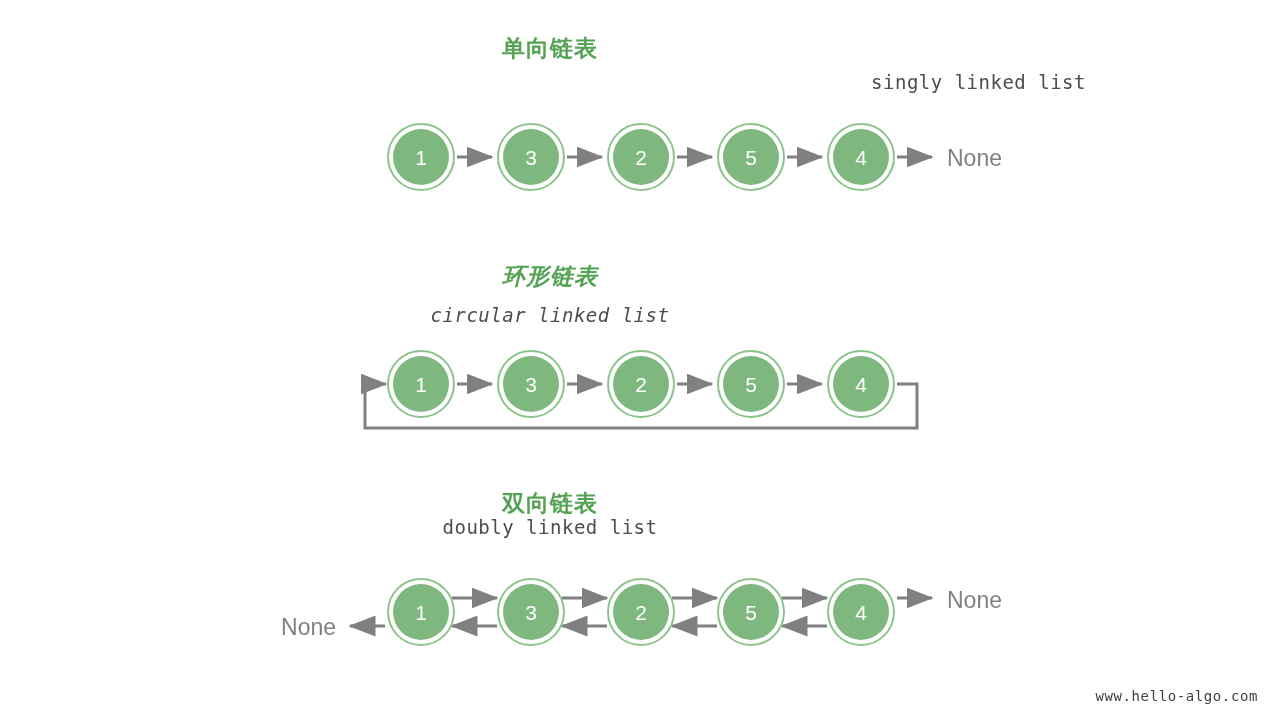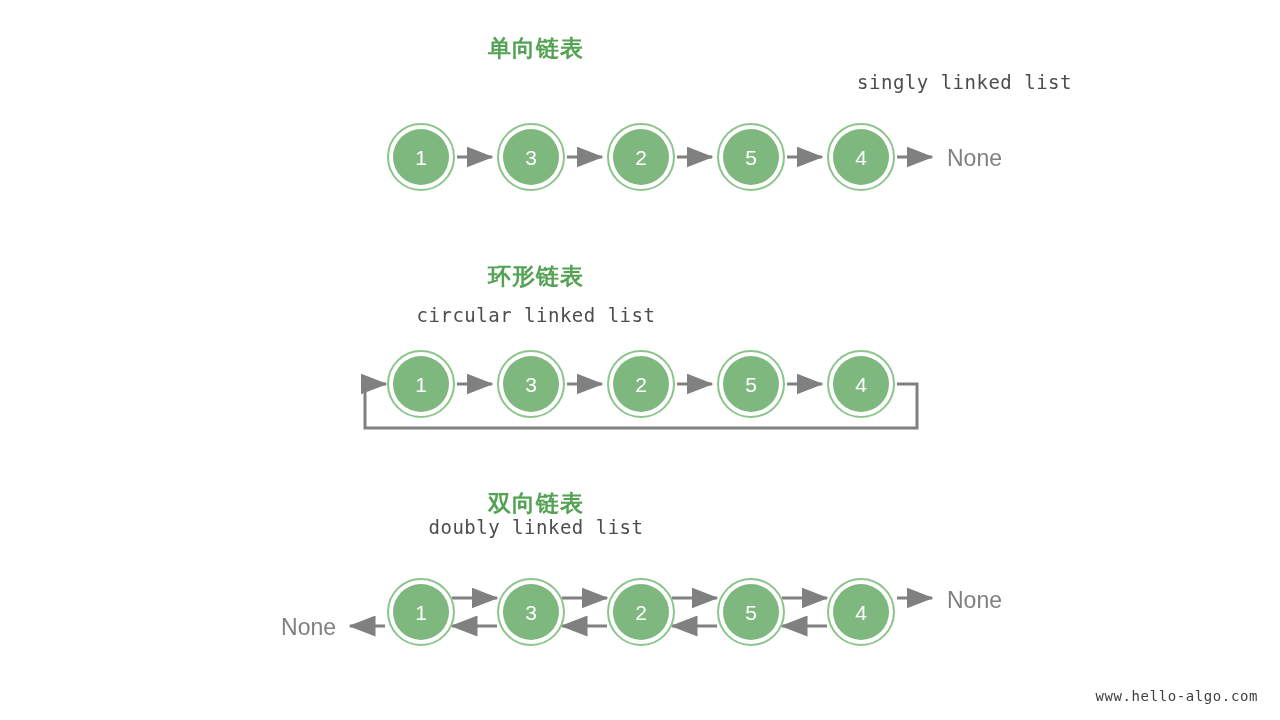--- a/index.html
+++ b/index.html
@@ -13,21 +13,21 @@
     position: relative;
     overflow: hidden;
     font-family: "Liberation Sans", sans-serif;
   }
   .diagram-root {
     position: absolute;
     inset: 0;
   }
   .section {
     position: absolute;
-    left: 0;
+    left: 14px;
     width: 1072px;
   }
   .section-title {
     text-align: center;
     color: #54a254;
     font-family: "Liberation Sans", sans-serif;
     font-weight: bold;
     font-size: 23px;
     letter-spacing: 1px;
     line-height: 1.1;
@@ -70,21 +70,21 @@
 </head>
 <body>
 
 <div class="diagram-root">
 
   <div class="section" style="top:36px;">
     <div class="section-title">单向链表</div>
     <div class="section-subtitle" style="margin-top:11px;text-align:right;">singly linked list</div>
   </div>
 
-  <div class="section" style="top:264px;">
+  <div class="section" style="top:264px;font-style:italic;">
     <div class="section-title">环形链表</div>
     <div class="section-subtitle" style="margin-top:16px;">circular linked list</div>
   </div>
 
   <div class="section" style="top:491px;">
     <div class="section-title">双向链表</div>
     <div class="section-subtitle" style="margin-top:1px;">doubly linked list</div>
   </div>
 
   <svg class="svg-layer" viewBox="0 0 1280 720">

